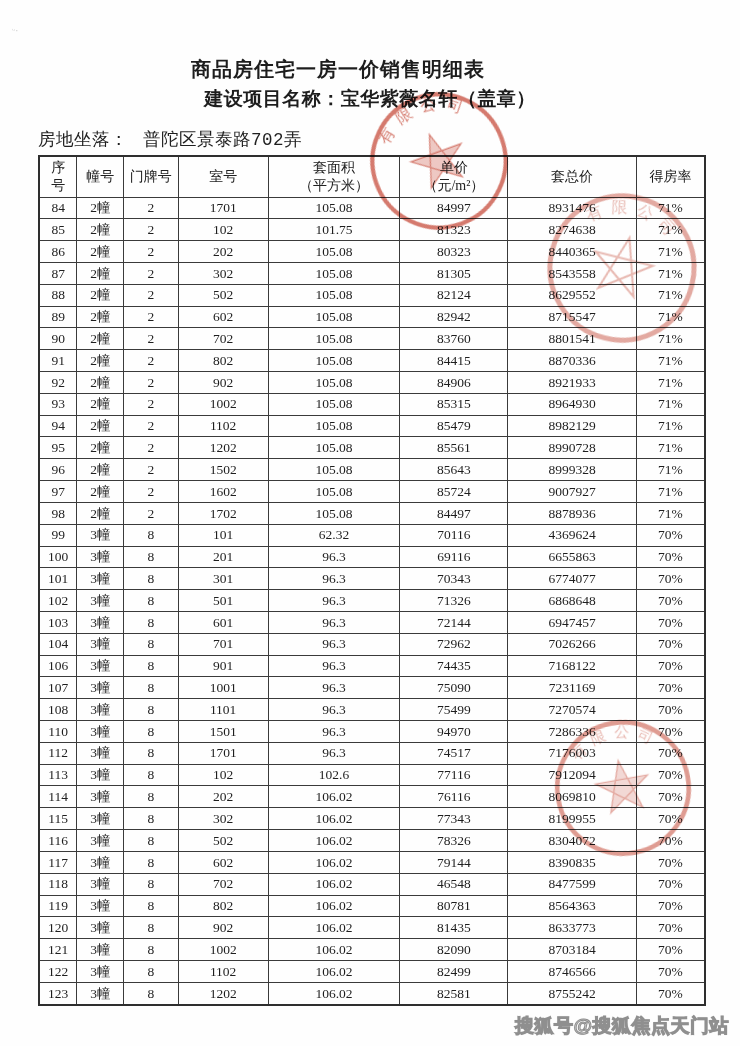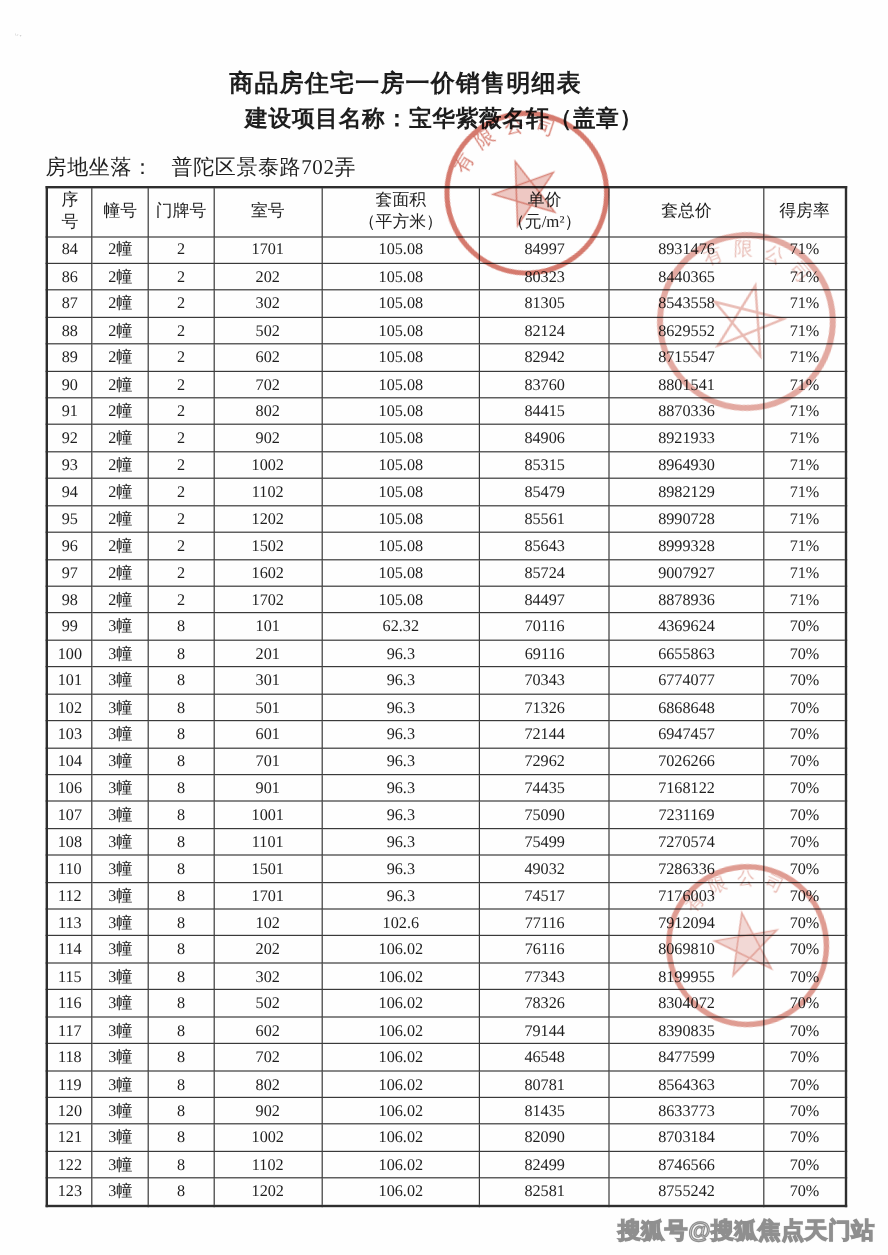--- a/index.html
+++ b/index.html
@@ -17,21 +17,21 @@
     text-align:center;font-size:20px;font-weight:bold;
     letter-spacing:1px;color:#1d1d1d;
   }
   .doc-subtitle{
     position:absolute;top:86px;left:0;width:740px;
     text-align:center;font-size:19px;font-weight:bold;
     letter-spacing:0.5px;color:#1d1d1d;
   }
   .address-line{
     position:absolute;top:127px;left:38px;
-    font-size:17.5px;color:#1f1f1f;letter-spacing:0.5px;
+    font-size:17.5px;color:#1f1f1f;letter-spacing:0.5px;font-family:Liberation Mono, monospace;
   }
   .address-line .value{margin-left:15px;}
   table.price-table{
     position:absolute;left:38px;top:155px;
     width:668px;height:851px;
     border-collapse:collapse;table-layout:fixed;
     border:2px solid #2e2e2e;
   }
   .price-table th,.price-table td{
     border:1px solid #3a3a3a;
@@ -114,20 +114,30 @@
           <td>84</td>
           <td>2幢</td>
           <td>2</td>
           <td>1701</td>
           <td>105.08</td>
           <td>84997</td>
           <td>8931476</td>
           <td>71%</td>
         </tr>
         <tr>
+          <td>85</td>
+          <td>2幢</td>
+          <td>2</td>
+          <td>102</td>
+          <td>101.75</td>
+          <td>81323</td>
+          <td>8274638</td>
+          <td>71%</td>
+        </tr>
+        <tr>
           <td>86</td>
           <td>2幢</td>
           <td>2</td>
           <td>202</td>
           <td>105.08</td>
           <td>80323</td>
           <td>8440365</td>
           <td>71%</td>
         </tr>
         <tr>
@@ -339,21 +349,21 @@
           <td>75499</td>
           <td>7270574</td>
           <td>70%</td>
         </tr>
         <tr>
           <td>110</td>
           <td>3幢</td>
           <td>8</td>
           <td>1501</td>
           <td>96.3</td>
-          <td>49032</td>
+          <td>94970</td>
           <td>7286336</td>
           <td>70%</td>
         </tr>
         <tr>
           <td>112</td>
           <td>3幢</td>
           <td>8</td>
           <td>1701</td>
           <td>96.3</td>
           <td>74517</td>

